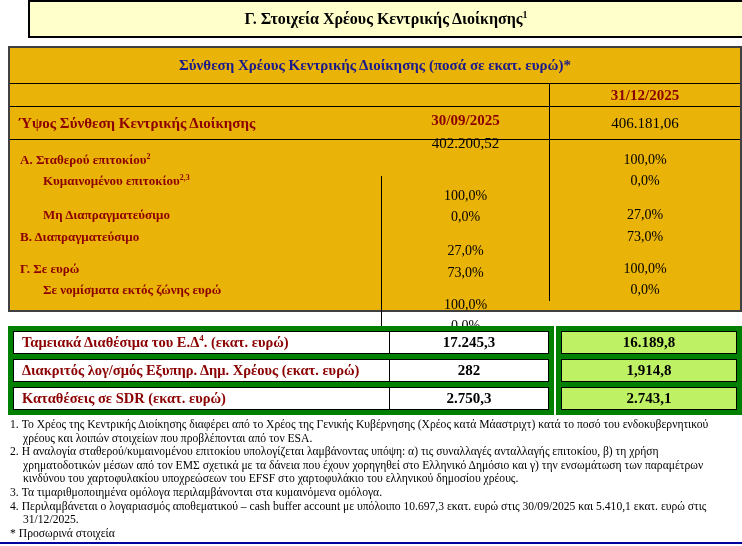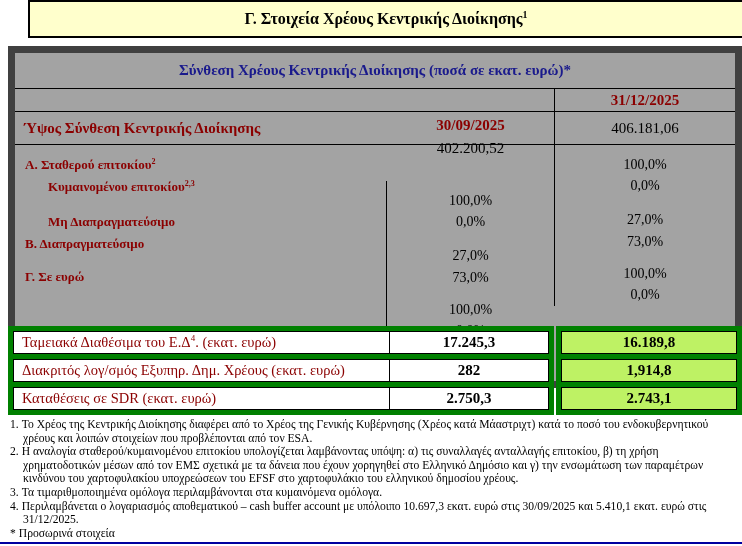--- a/index.html
+++ b/index.html
@@ -23,23 +23,23 @@
     border-top: 2px solid #000;
     border-left: 2px solid #000;
     border-bottom: 2px solid #000;
     display: flex; align-items: center; justify-content: center;
     font-weight: bold; font-size: 16px; color: #000;
   }
 
   
   .main-table {
     position: absolute;
-    left: 8px; top: 46px; width: 734px; height: 342px;
-    border: 7px solid #404040;
-    background: #a3a3a3;
+    left: 8px; top: 46px; width: 734px; height: 266px;
+    border: 2px solid #404040;
+    background: #eab308;
   }
   .mt-header {
     height: 36px;
     border-bottom: 1px solid #000;
     display: flex; align-items: center; justify-content: center;
     color: #1A1A8C; font-weight: bold; font-size: 15px;
   }
   .mt-row { display: flex; width: 100%; }
   .c0 { width: 371px; }
   .c1 { width: 168px; border-left: 1px solid #000; margin-top: 36px; }
@@ -82,21 +82,21 @@
   .sum-left, .sum-right {
     background: #008000; padding: 5px;
     display: flex; flex-direction: column; gap: 5px;
   }
   .sum-left { width: 546px; }
   .sum-right { flex: 1; }
   .sum-row { display: flex; height: 23px; }
   .sum-label {
     width: 377px; background: #fff; border: 1px solid #000;
     display: flex; align-items: center; padding-left: 8px;
-    color: #8B0000; font-weight: normal; font-size: 14.5px;
+    color: #8B0000; font-weight: bold; font-size: 14.5px;
     white-space: nowrap; overflow: hidden;
   }
   .sum-v1 {
     flex: 1; background: #fff; border: 1px solid #000; border-left: none;
     display: flex; align-items: center; justify-content: center;
     font-weight: bold; font-size: 15px;
   }
   .sum-v2 {
     height: 23px; background: #bef264; border: 1px solid #000;
     display: flex; align-items: center; justify-content: center;
@@ -154,20 +154,23 @@
         <div class="bgap1"></div>
         <div class="bline sub">
             <span>Μη Διαπραγματεύσιμο</span>
           </div>
         <div class="bline">
             <span>Β. Διαπραγματεύσιμο</span>
           </div>
         <div class="bgap2"></div>
         <div class="bline">
             <span>Γ.  Σε ευρώ</span>
+          </div>
+        <div class="bline sub">
+            <span>Σε νομίσματα εκτός ζώνης ευρώ</span>
           </div>
       </div>
       <div class="c1">
         <div class="bline">100,0%</div>
         <div class="bline">0,0%</div>
         <div class="bgap1"></div>
         <div class="bline">27,0%</div>
         <div class="bline">73,0%</div>
         <div class="bgap2"></div>
         <div class="bline">100,0%</div>

